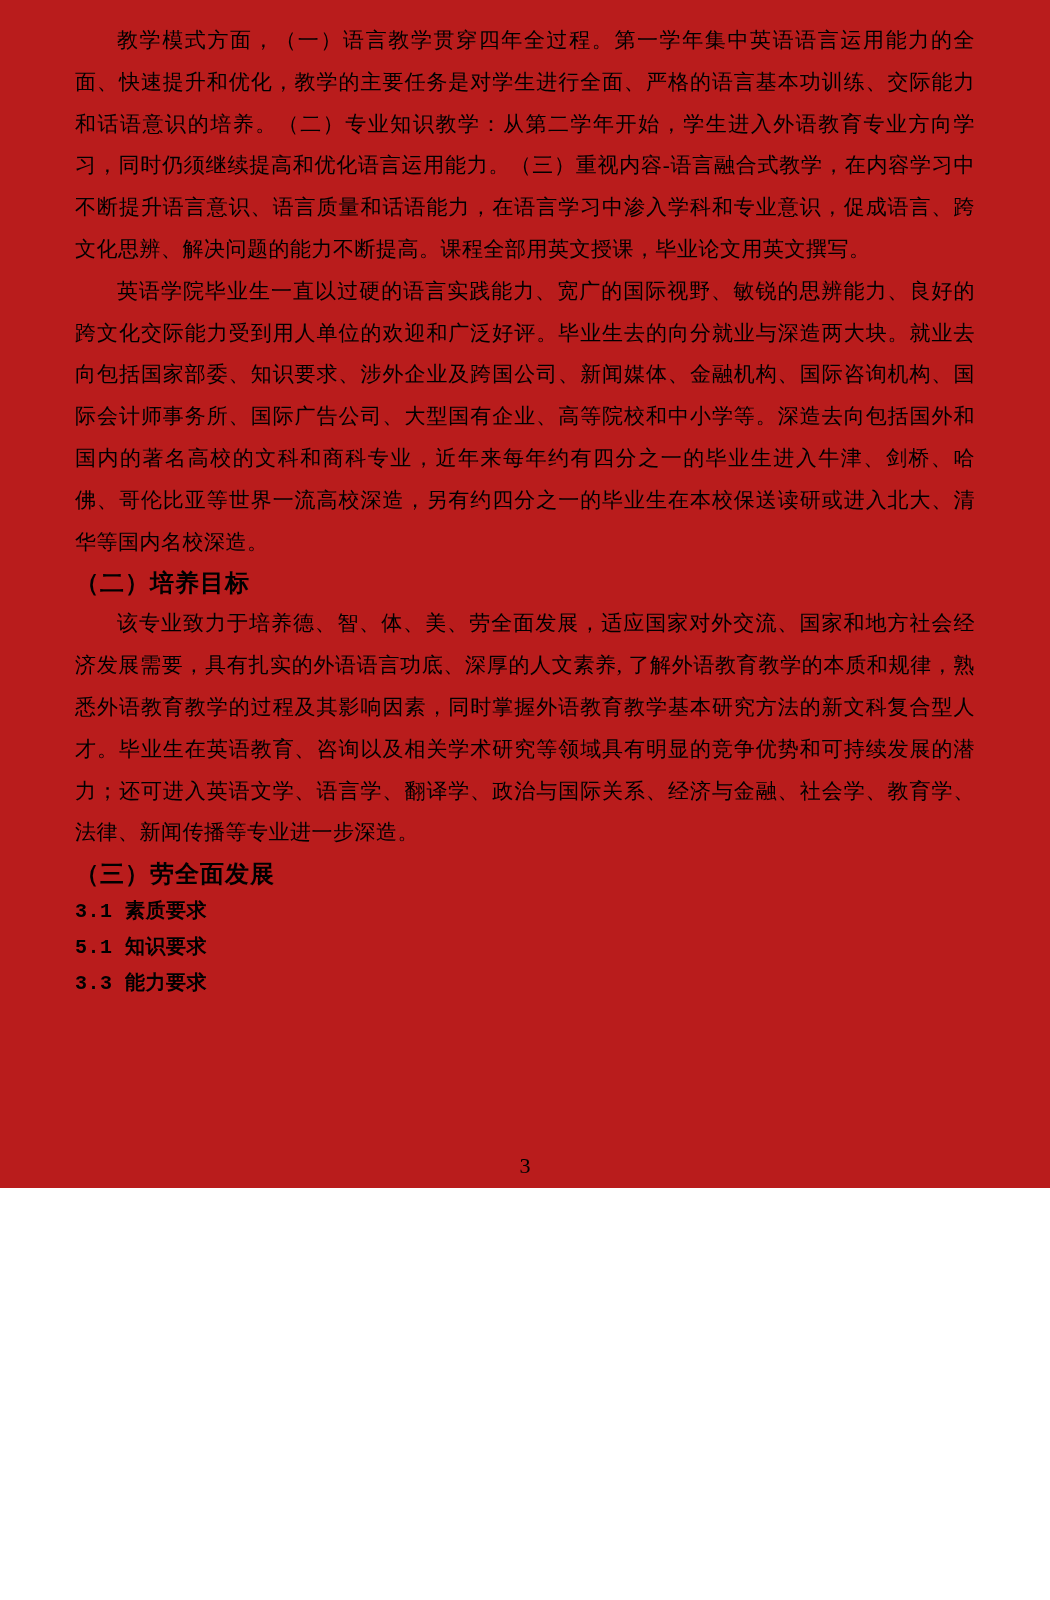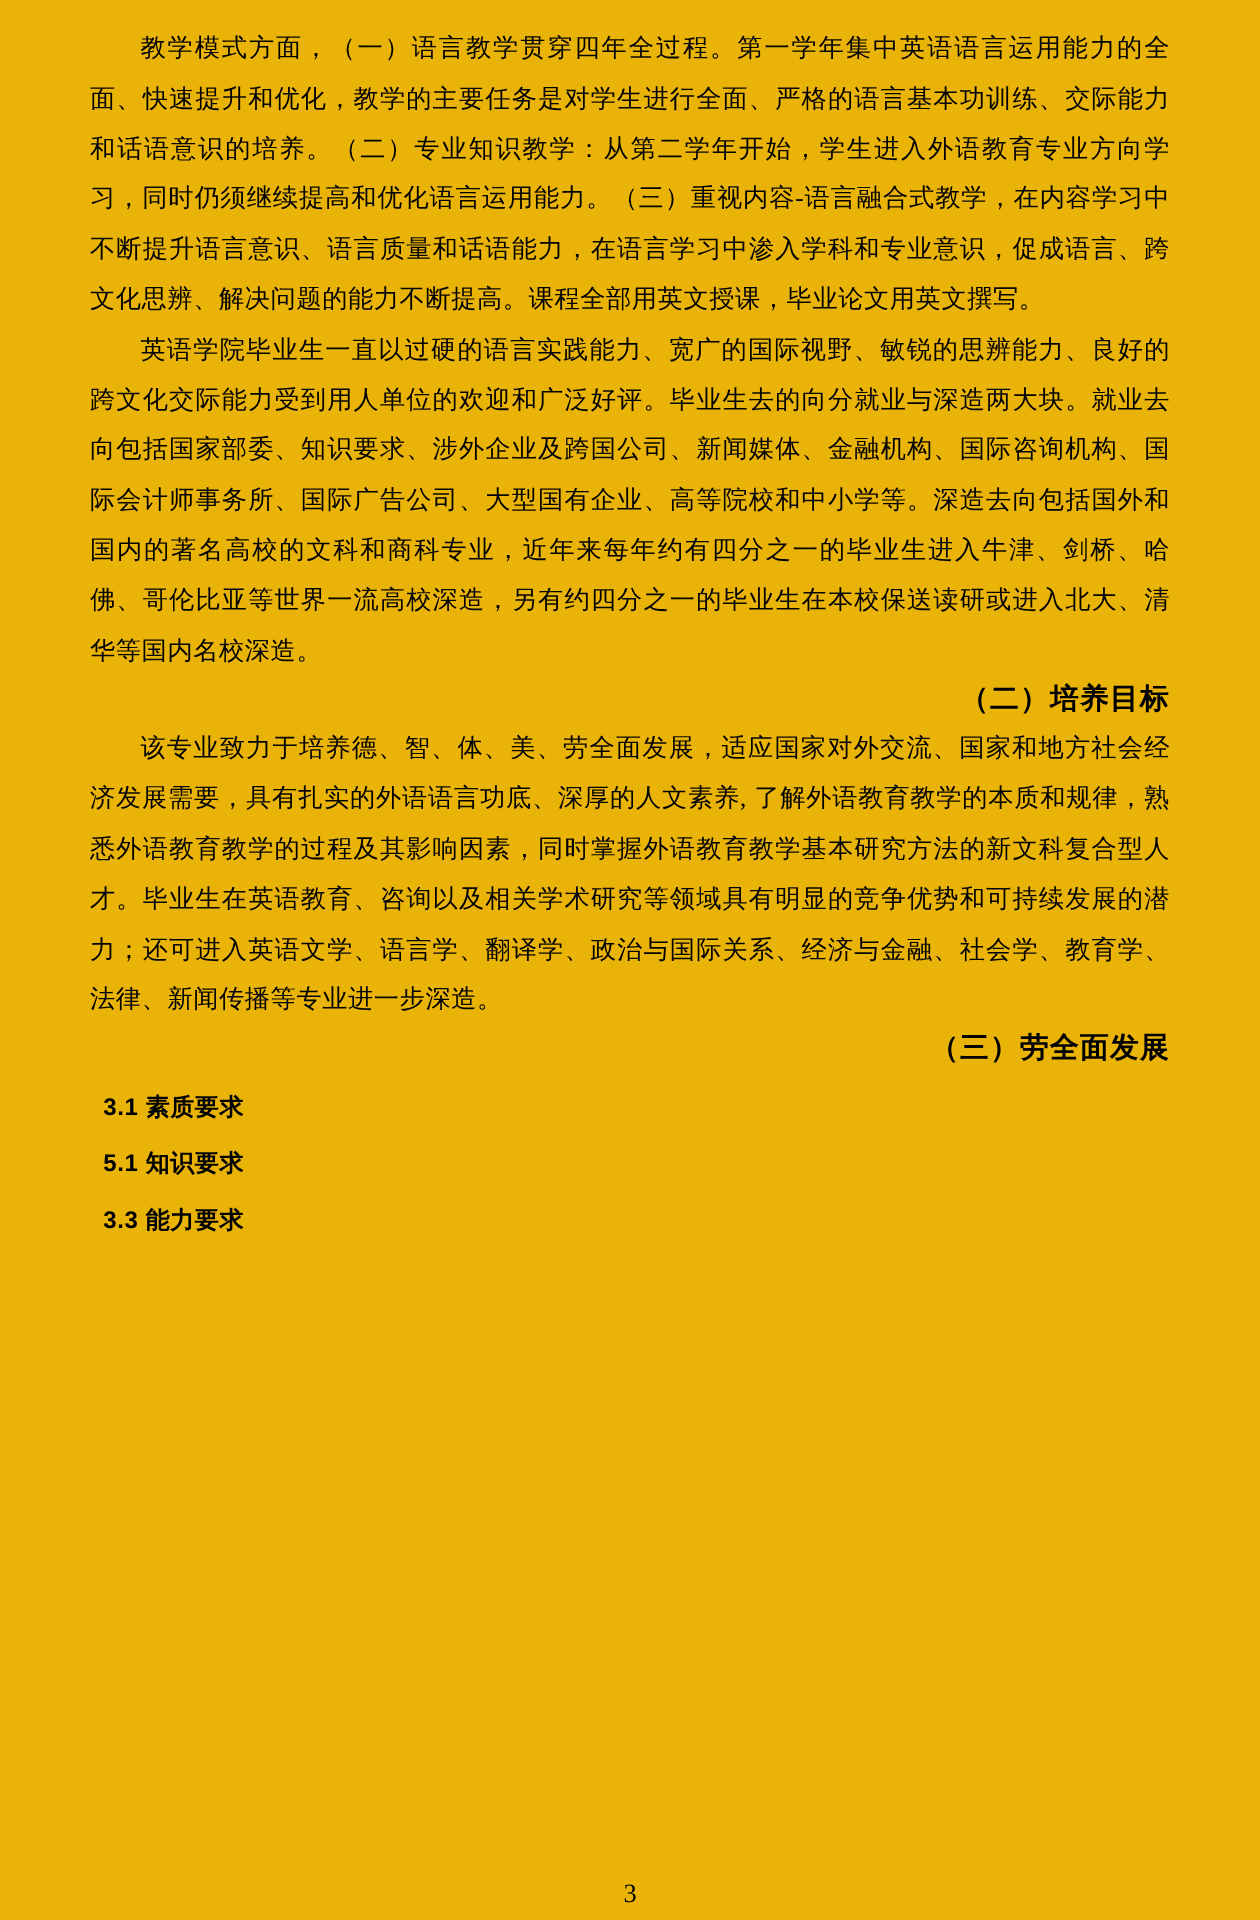--- a/index.html
+++ b/index.html
@@ -3,23 +3,23 @@
 <meta charset="utf-8">
 <style>
   html, body {
     margin: 0;
     padding: 0;
     background: #ffffff;
   }
   .page {
     position: relative;
     width: 1050px;
-    height: 1600px;
+    height: 1188px;
     margin: 0 auto;
-    background: #eab308;
+    background: #b91c1c;
     color: #000000;
     box-sizing: border-box;
     padding: 20px 75px 0 75px;
     font-family: "Liberation Serif", "DejaVu Serif", serif;
     overflow: hidden;
   }
   p.body-par {
     margin: 0;
     font-size: 21px;
     line-height: 41.8px;
@@ -29,28 +29,27 @@
     word-break: break-all;
   }
   .par-gap { margin-top: 30px; }
   h2.section-heading {
     margin: 0;
     font-family: "Liberation Sans", "DejaVu Sans", sans-serif;
     font-size: 24px;
     line-height: 40px;
     font-weight: bold;
     letter-spacing: 1px;
-    text-align: right;
   }
   .h-sec2 { margin-top: 40px; }
   .p3-gap { margin-top: 18px; }
   .h-sec3 { margin-top: 36px; }
   h3.sub-heading {
-    margin: 11px;
-    font-family: Liberation Sans, sans-serif;
+    margin: 0;
+    font-family: Liberation Mono, monospace;
     font-size: 20px;
     line-height: 36px;
     font-weight: bold;
     letter-spacing: 0.5px;
   }
   .h-31 { margin-top: 26px; }
   .p4-gap { margin-top: 18px; }
   .h-32 { margin-top: 54px; }
   .p5-gap { margin-top: 15px; }
   .h-33 { margin-top: 43px; }

